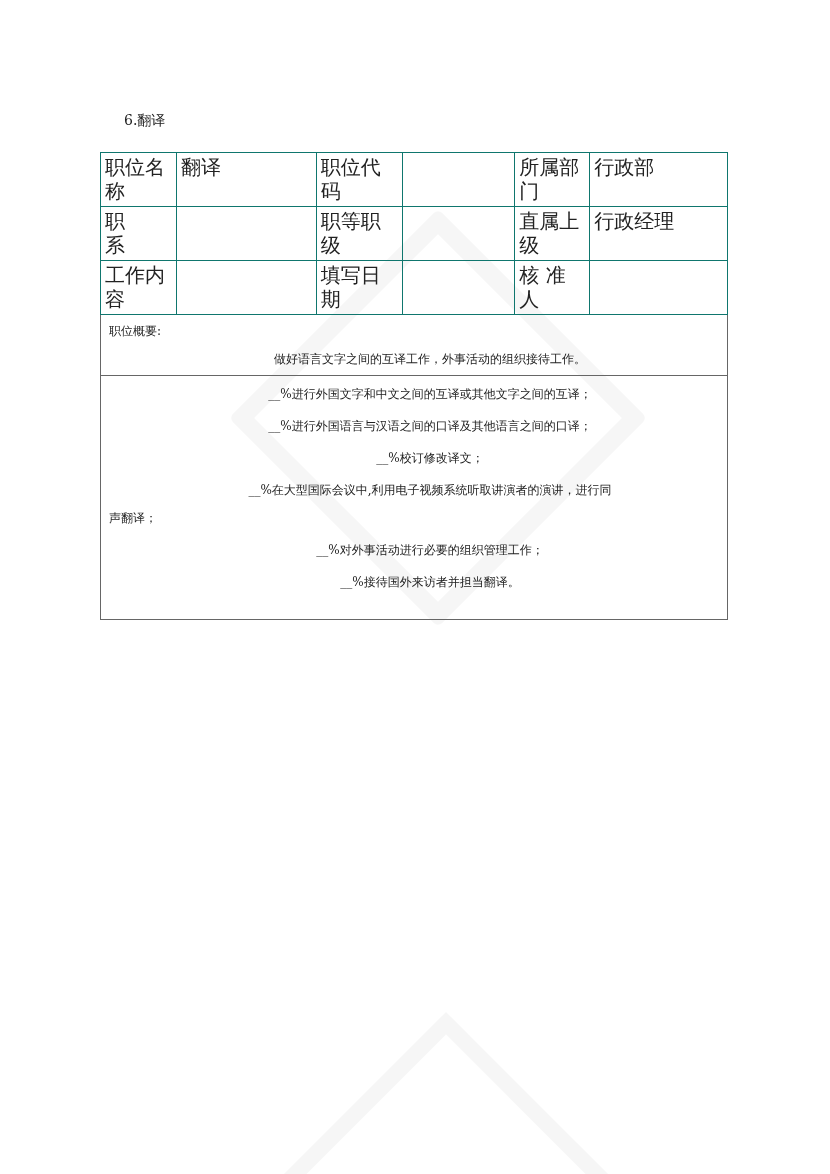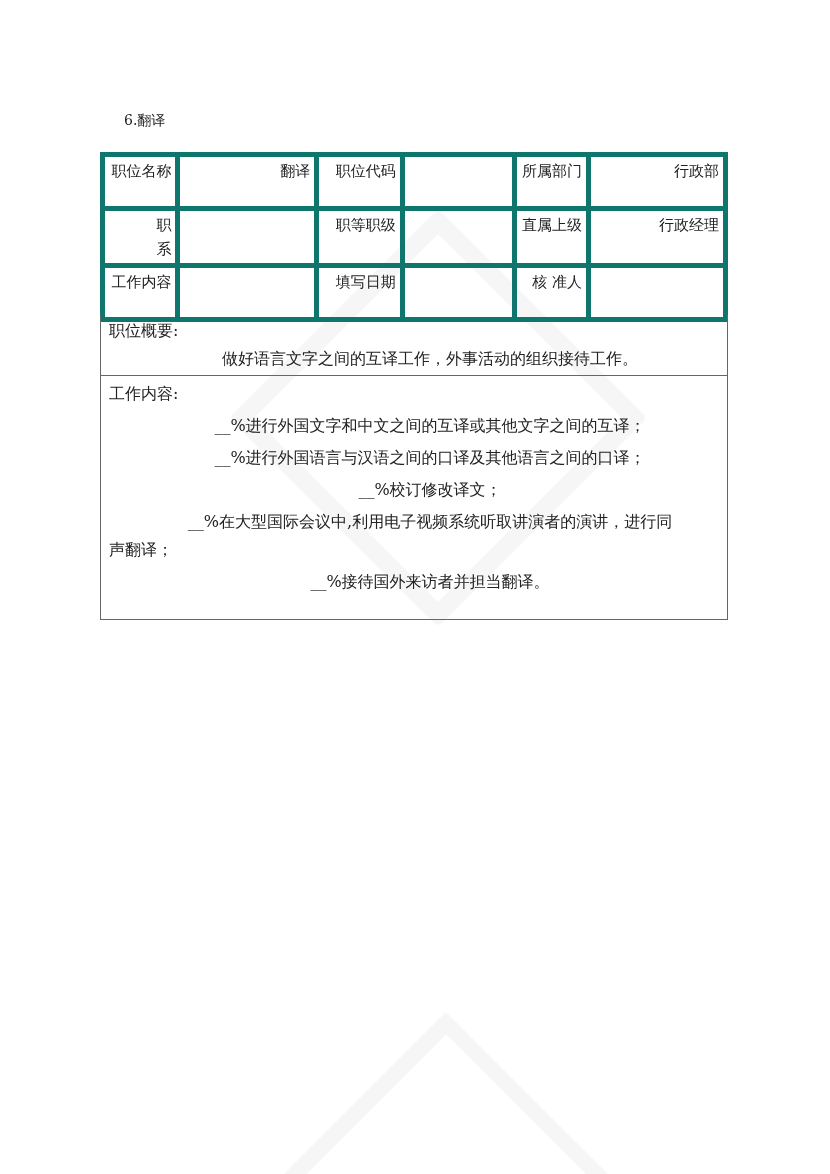--- a/index.html
+++ b/index.html
@@ -4,25 +4,25 @@
 <style>
   html, body { margin:0; padding:0; background:#ffffff; }
   body { width:830px; height:1174px; position:relative; overflow:hidden;
          font-family: "DejaVu Serif", "Liberation Serif", serif; color:#222; }
   .watermark { position:absolute; left:290px; top:270px; width:260px; height:260px;
                transform:rotate(-45deg); border:18px solid rgba(0,0,0,0.035); border-radius:6px; }
   .watermark2 { position:absolute; left:330px; top:1060px; width:200px; height:200px;
                transform:rotate(-45deg); border:16px solid rgba(0,0,0,0.035); }
   .heading { position:absolute; left:124px; top:112px; font-size:14px; }
   table.grid { position:absolute; left:100px; top:152px; border-collapse:collapse; width:628px; }
-  table.grid td { border:5px solid #0f766e; font-size:15px; text-align:right; vertical-align:top;
+  table.grid td { border:1px solid #0f766e; font-size:20px; text-align:left; vertical-align:top;
                   line-height:24px; padding:2px 4px 2px 4px; }
   table.grid tr.r { height:54px; }
   .block { position:absolute; left:100px; width:626px; border:1px solid #666; border-top:none;
-           font-size:16px; line-height:28px; }
+           font-size:12px; line-height:28px; }
   .block .title { padding-left:8px; }
   .block .line { padding-left:32px;text-align:center; }
   .block .cont { padding-left:8px; }
 </style>
 </head>
 <body>
 
 <div class="watermark"></div>
 <div class="watermark2"></div>
 
@@ -65,20 +65,20 @@
   </tr>
 </tbody>
   </table>
 
 <div class="block" style="top:315px;height:60px;">
   <div class="title" style="padding-top:2px">职位概要:</div>
   <div class="line">做好语言文字之间的互译工作，外事活动的组织接待工作。</div>
 </div>
 
 <div class="block" style="top:376px;height:243px;">
-  <div class="title" style="padding-top:4px">工作内容:</div>
   <div class="line" style="margin-top:4px">__%进行外国文字和中文之间的互译或其他文字之间的互译；</div>
   <div class="line" style="margin-top:4px">__%进行外国语言与汉语之间的口译及其他语言之间的口译；</div>
   <div class="line" style="margin-top:4px">__%校订修改译文；</div>
   <div class="line" style="margin-top:4px">__%在大型国际会议中,利用电子视频系统听取讲演者的演讲，进行同</div>
   <div class="cont">声翻译；</div>
+  <div class="line" style="margin-top:4px">__%对外事活动进行必要的组织管理工作；</div>
   <div class="line" style="margin-top:4px">__%接待国外来访者并担当翻译。</div>
 </div>
 
 </body></html>

